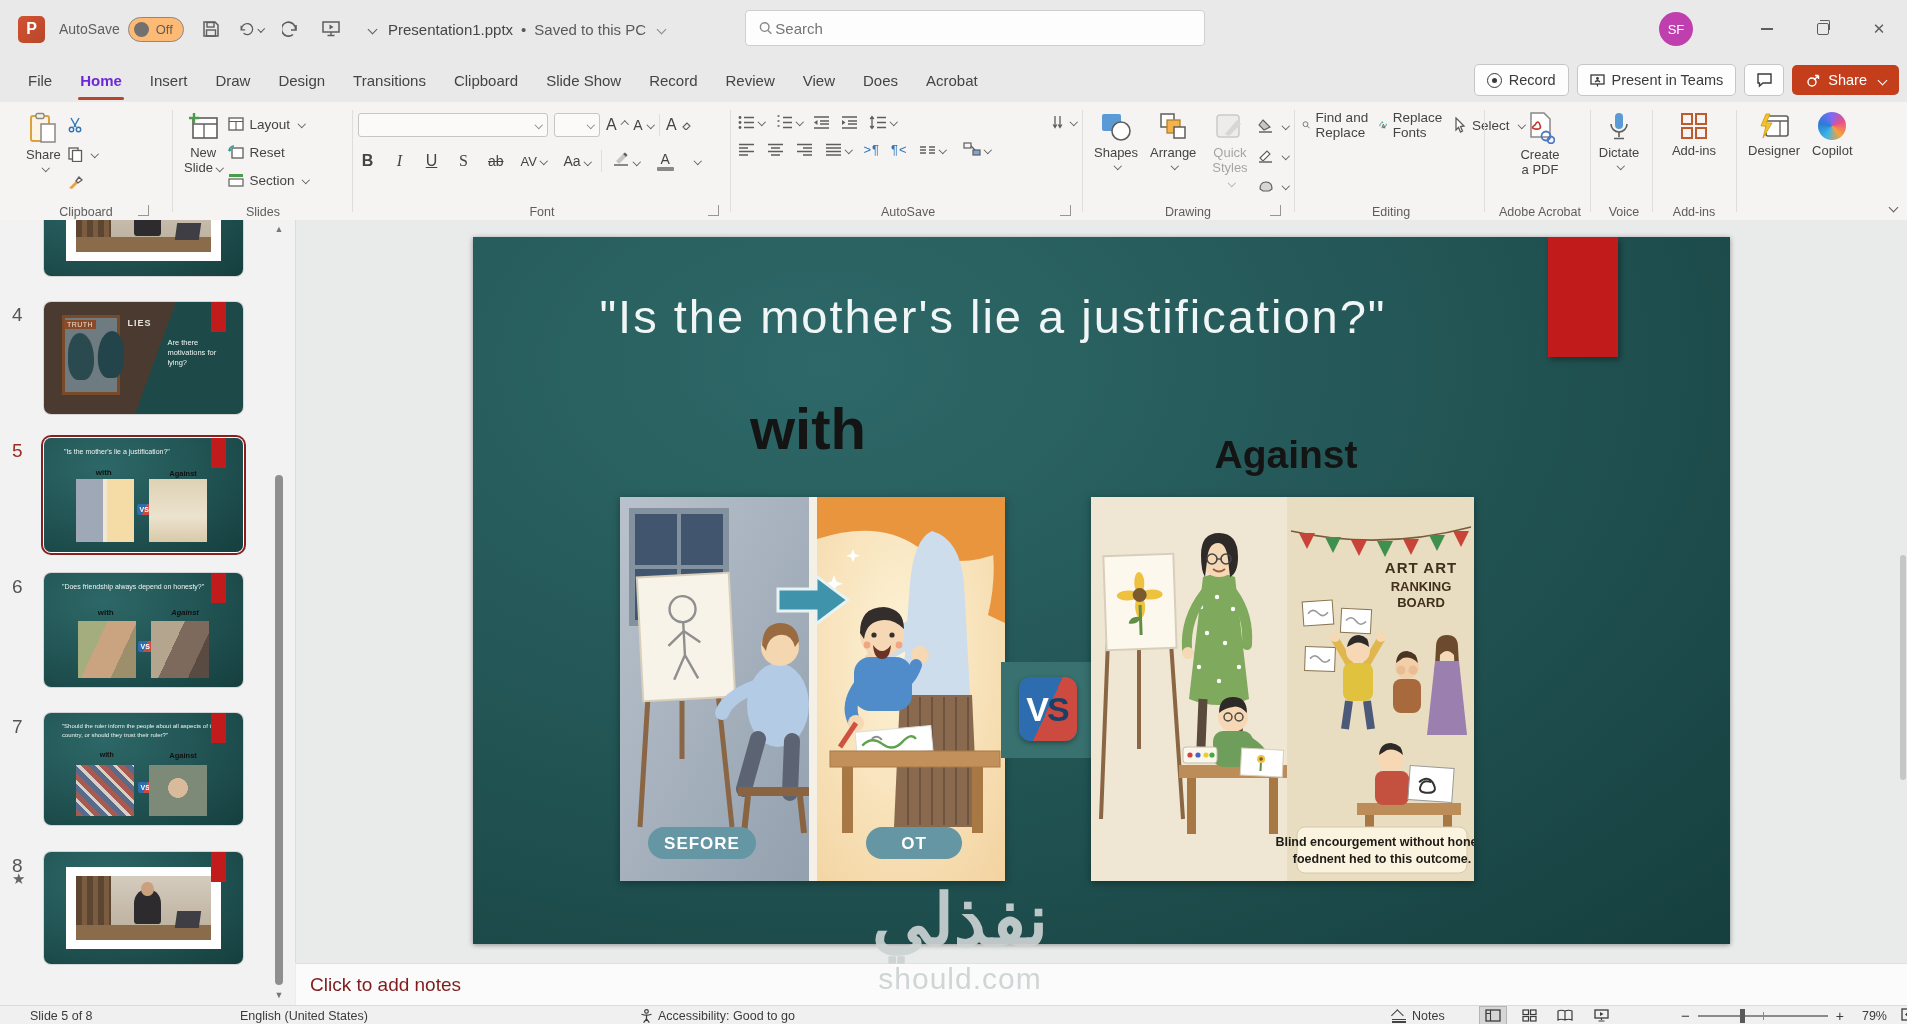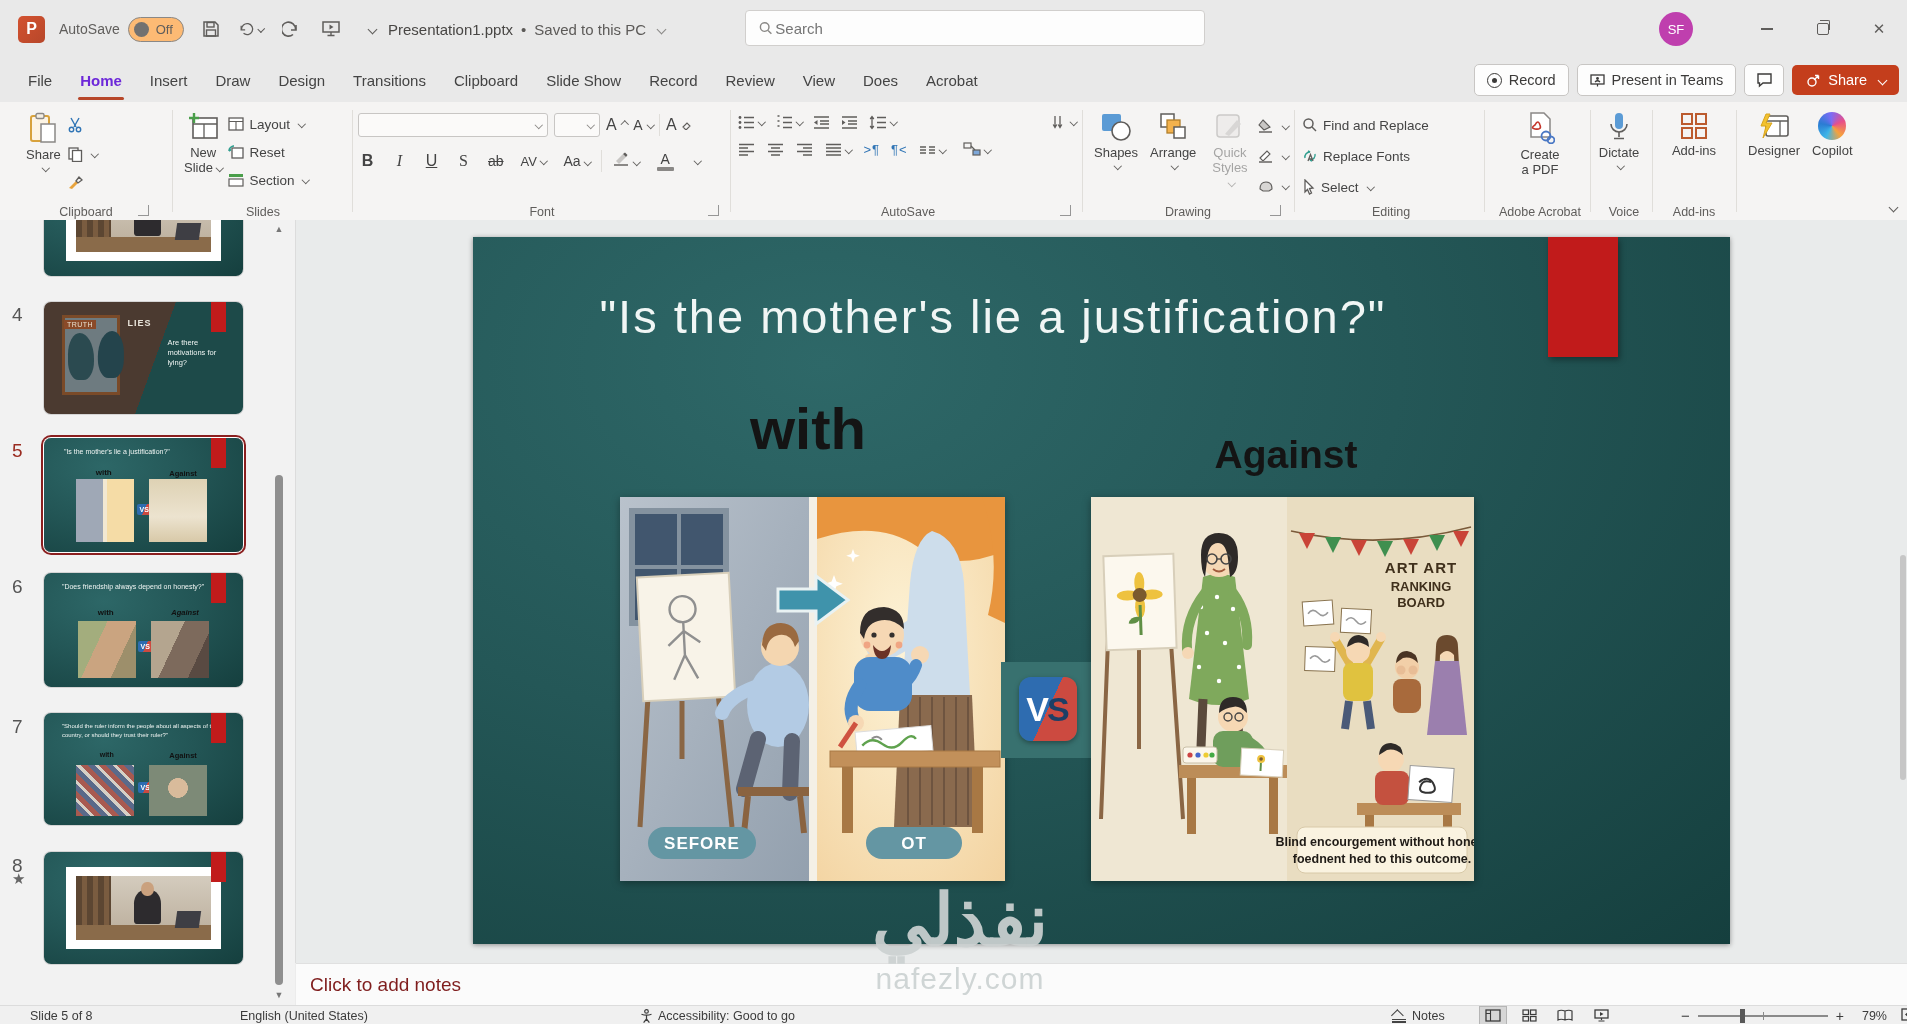--- a/index.html
+++ b/index.html
@@ -542,21 +542,21 @@
               <span class="chev sm"></span>
           </span>
         </div>
       </div>
       <div class="glabel">Drawing</div>
       <span class="launcher" style="left:182px;"></span>
     </div>
     <div class="rsep" style="left:1294px;"></div>
 
     <div class="rgroup" style="left:1302px;width:178px;">
-      <div style="display:flex;flex-direction:column;gap:5px;padding-top:6px;">
+      <div style="display:flex;flex-direction:row;gap:5px;padding-top:6px;">
         <span class="rsmall">
           <svg width="16" height="16" viewBox="0 0 16 16">
             <circle cx="6.5" cy="6.5" r="4.5" fill="none" stroke="#5f5d5b" stroke-width="1.5"></circle>
             <path d="M10 10 L14 14" stroke="#5f5d5b" stroke-width="1.5"></path>
           </svg>
           <span>Find and Replace</span>
         </span>
         <span class="rsmall">
           <svg width="16" height="16" viewBox="0 0 16 16">
             <path d="M3 10 A5 5 0 0 1 8 4 l-2 -1 M13 6 A5 5 0 0 1 8 12 l2 1" stroke="#2f9e8f" stroke-width="1.4" fill="none"></path>
@@ -931,21 +931,21 @@
           <text x="291" y="349" text-anchor="middle" font-size="12.5" font-weight="bold" fill="#1f1b16">Blind encourgement without honest</text>
           <text x="291" y="366" text-anchor="middle" font-size="12.5" font-weight="bold" fill="#1f1b16">foednent hed to this outcome.</text>
         </svg>
       </div>
     </div>
     <div class="cscroll"></div>
   </div>
 
   <div class="watermark">
     <div class="ar">نفذلي</div>
-    <div class="dom">nafezly.com</div>
+    <div class="dom">should.com</div>
   </div>
 
   <div class="notesbar">
     <span>Click to add notes</span>
   </div>
 
   <div class="statusbar">
     <div class="sb-item" style="left:30px;">Slide 5 of 8</div>
     <div class="sb-item" style="left:240px;">English (United States)</div>
     <div class="sb-item" style="left:640px;">

